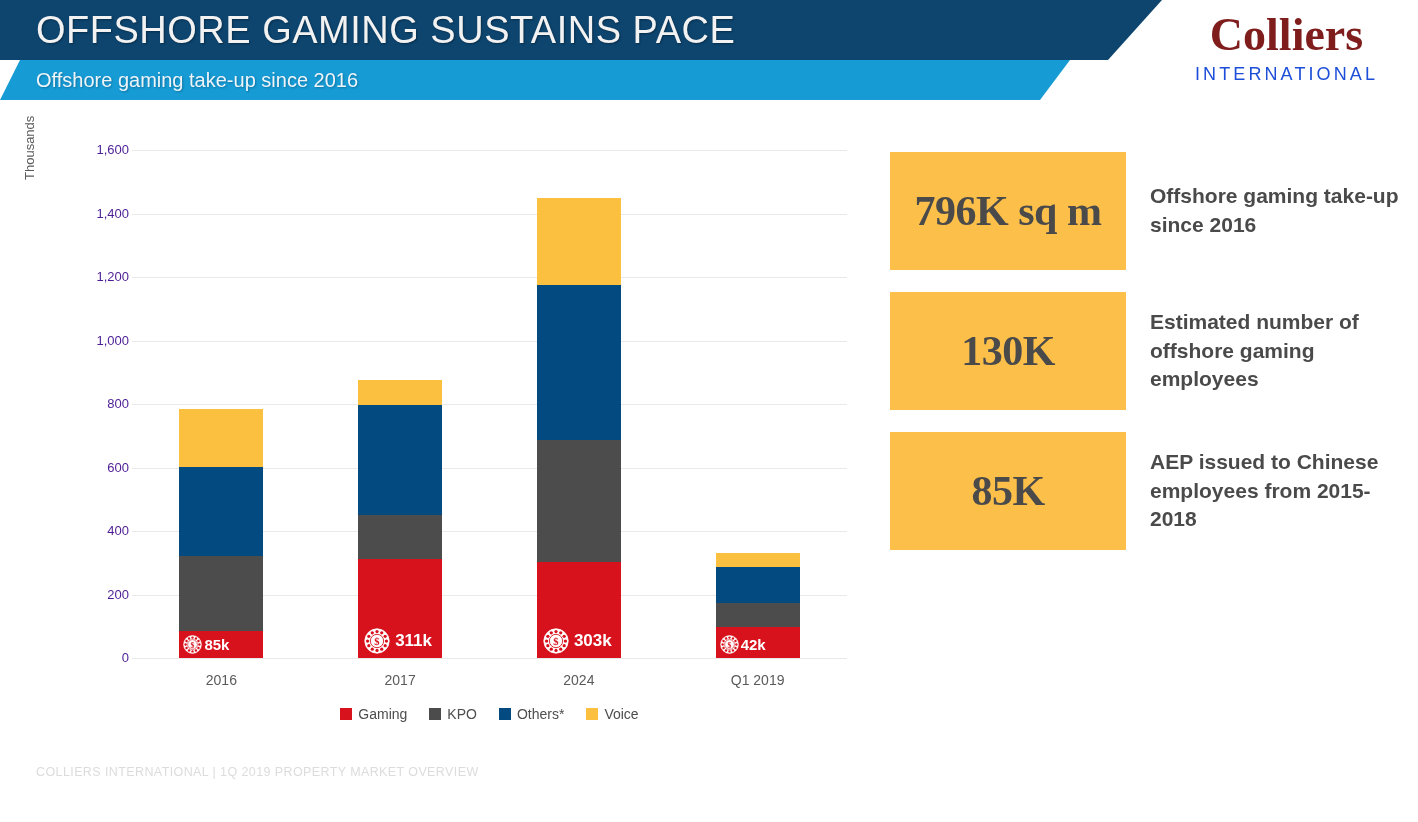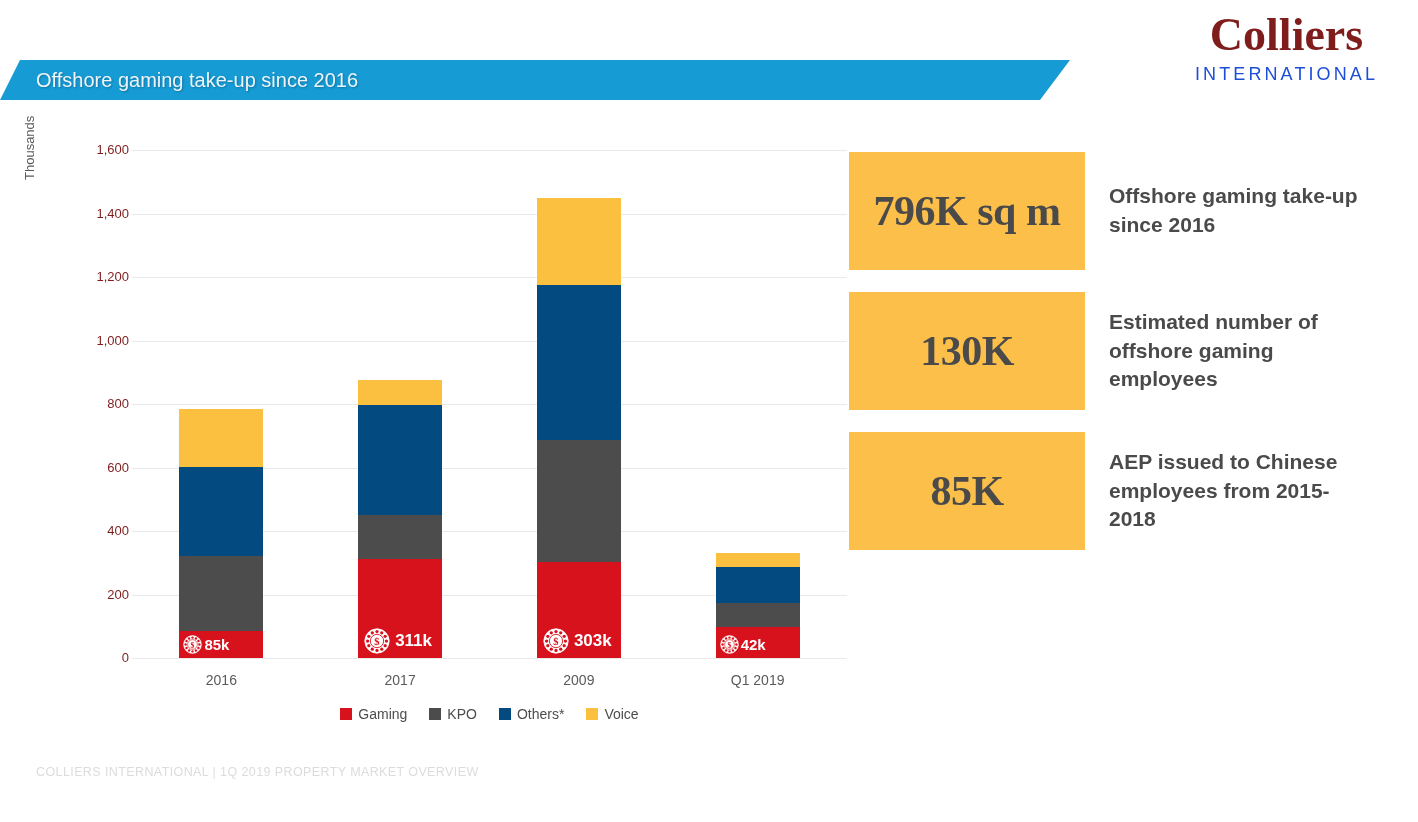--- a/index.html
+++ b/index.html
@@ -62,21 +62,21 @@
     font-size: 13px; color: #5a5a5a; white-space: nowrap;
   }
   .plot {
     position: absolute; left: 110px; top: 0px; width: 715px; height: 508px;
   }
   .gridline {
     position: absolute; left: 0; width: 100%; height: 1px; background: #e9e9e9;
   }
   .ytick {
     position: absolute; right: 718px; width: 80px; text-align: right;
-    font-size: 13px; color: #7f1d1d; transform: translateY(-8px);
+    font-size: 13px; color: #4c1d95; transform: translateY(-8px);
   }
   .bars {
     position: absolute; left: 0; bottom: 0; width: 100%; height: 100%;
     display: flex; align-items: flex-end;
   }
   .bar-slot { flex: 1 1 0; display: flex; justify-content: center; align-items: flex-end; height: 100%; }
   .bar { width: 84px; position: relative; display: flex; flex-direction: column-reverse; }
   .seg { width: 100%; }
   .seg.gaming { background: #d8121c; position: relative; }
   .seg.kpo    { background: #4c4c4c; }
@@ -97,21 +97,21 @@
   .xlabels div { flex: 1 1 0; text-align: center; font-size: 14px; color: #5a5a5a; }
   .legend {
     position: absolute; left: 110px; top: 556px; width: 715px;
     display: flex; justify-content: center; align-items: center; gap: 22px;
   }
   .legend .item { display: flex; align-items: center; gap: 6px; }
   .legend .swatch { width: 12px; height: 12px; display: block; }
   .legend .lbl { font-size: 14px; color: #4d4d4d; }
 
   
-  .stats { position: absolute; left: 849px; top: 152px; width: 520px; }
+  .stats { position: absolute; left: 890px; top: 152px; width: 520px; }
   .stat-row { display: flex; align-items: center; margin-bottom: 22px; }
   .stat-box {
     flex: 0 0 236px; height: 118px;
     background: #fcc04a;
     display: flex; align-items: center; justify-content: center;
   }
   .stat-value {
     font-family: "Liberation Serif", serif;
     font-weight: 700; font-size: 42px; color: #4a4a4a;
     letter-spacing: -.5px;
@@ -126,20 +126,23 @@
   .footer {
     position: absolute; left: 36px; top: 765px;
     font-size: 12.5px; color: #dcdcdc; letter-spacing: .4px;
   }
 </style>
 </head>
 <body>
 
 <div class="page">
 
+  <div class="banner-dark">
+    <div class="title">OFFSHORE GAMING SUSTAINS PACE</div>
+  </div>
   <div class="banner-light">
     <div class="subtitle">Offshore gaming take-up since 2016</div>
   </div>
 
   <div class="logo">
     <div class="word">Colliers</div>
     <div class="sub">INTERNATIONAL</div>
   </div>
 
   <div class="axis-title">Thousands</div>
@@ -284,21 +287,21 @@
               <div class="seg kpo" style="height: 24.4475px; background: rgb(76, 76, 76);"></div>
               <div class="seg others" style="height: 35.56px; background: rgb(3, 74, 128);"></div>
               <div class="seg voice" style="height: 14.2875px; background: rgb(252, 192, 64);"></div>
             </div>
           </div>
         </div>
     </div>
     <div class="xlabels" id="xlabels">
         <div>2016</div>
         <div>2017</div>
-        <div>2009</div>
+        <div>2024</div>
         <div>Q1 2019</div>
       </div>
     <div class="legend" id="legend">
         <div class="item">
           <span class="swatch" style="background:#d8121c"></span>
           <span class="lbl">Gaming</span>
         </div>
         <div class="item">
           <span class="swatch" style="background:#4c4c4c"></span>
           <span class="lbl">KPO</span>

